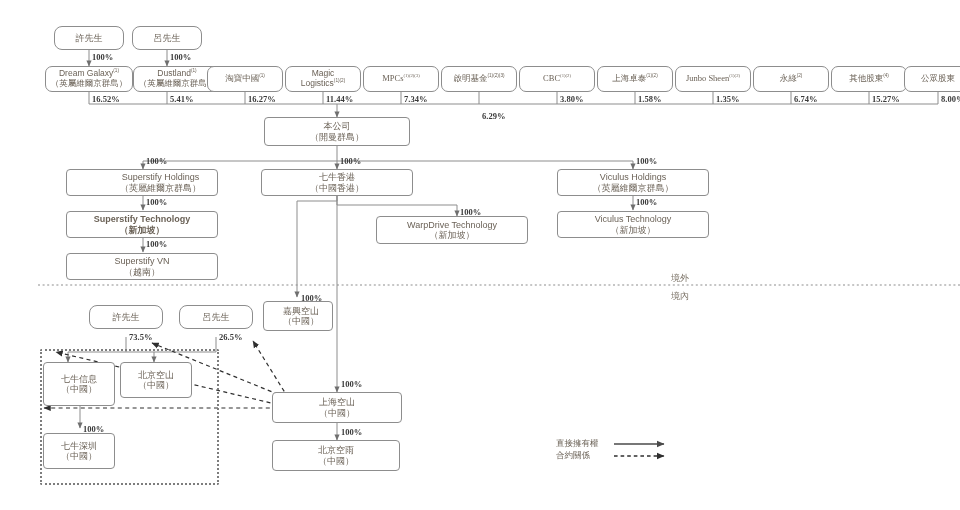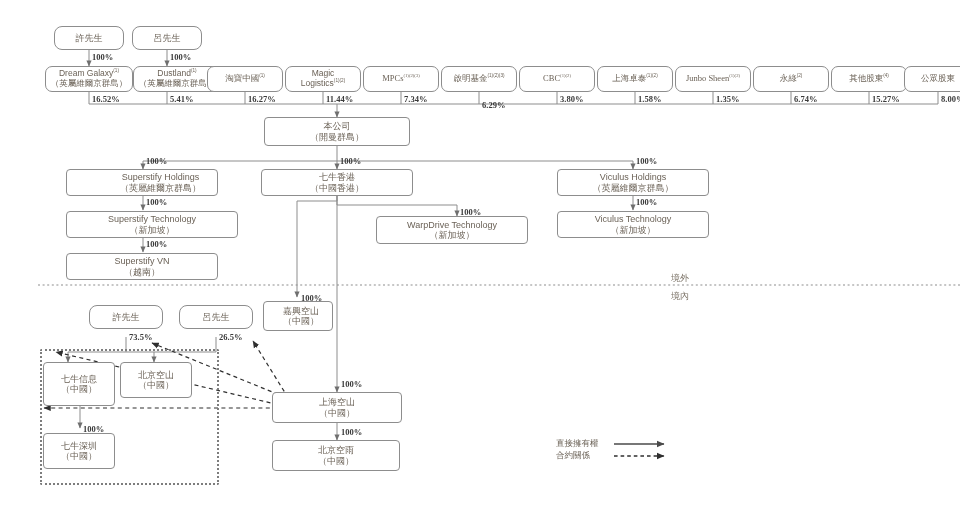--- a/index.html
+++ b/index.html
@@ -232,21 +232,21 @@
   </div>
   <div class="node n-sh" style="left:884px; top:66px; width:68px;">
     <span class="l1">公眾股東</span>
   </div>
 
   <div class="pct" style="left:72px; top:94px;">16.52%</div>
   <div class="pct" style="left:150px; top:94px;">5.41%</div>
   <div class="pct" style="left:228px; top:94px;">16.27%</div>
   <div class="pct" style="left:306px; top:94px;">11.44%</div>
   <div class="pct" style="left:384px; top:94px;">7.34%</div>
-  <div class="pct" style="left:462px; top:100px;">6.29%</div>
+  <div class="pct" style="left:462px; top:111px;">6.29%</div>
   <div class="pct" style="left:540px; top:94px;">3.80%</div>
   <div class="pct" style="left:618px; top:94px;">1.58%</div>
   <div class="pct" style="left:696px; top:94px;">1.35%</div>
   <div class="pct" style="left:774px; top:94px;">6.74%</div>
   <div class="pct" style="left:852px; top:94px;">15.27%</div>
   <div class="pct" style="left:921px; top:94px;">8.00%</div>
 
   <div class="node n-mid" style="left:244px; top:117px; width:146px; height:29px;">
     <span class="l1">本公司</span>
     <span class="l2">（開曼群島）</span>
@@ -254,21 +254,21 @@
 
   <div class="pct serif" style="left:126px; top:156px;">100%</div>
   <div class="pct serif" style="left:320px; top:156px;">100%</div>
   <div class="pct serif" style="left:616px; top:156px;">100%</div>
 
   <div class="node n-mid" style="left:46px; top:169px; width:152px; height:27px;padding-left:37px;">
     <span class="l1">Superstify Holdings</span>
     <span class="l2">（英屬維爾京群島）</span>
   </div>
   <div class="pct serif" style="left:126px; top:197px;">100%</div>
-  <div class="node n-mid" style="left:46px; top:211px; width:172px; height:27px;">
+  <div class="node n-mid" style="left:46px; top:211px; width:152px; height:27px;font-weight:bold;">
     <span class="l1">Superstify Technology</span>
     <span class="l2">（新加坡）</span>
   </div>
   <div class="pct serif" style="left:126px; top:239px;">100%</div>
   <div class="node n-mid" style="left:46px; top:253px; width:152px; height:27px;">
     <span class="l1">Superstify VN</span>
     <span class="l2">（越南）</span>
   </div>
 
   <div class="node n-mid" style="left:241px; top:169px; width:152px; height:27px;">

